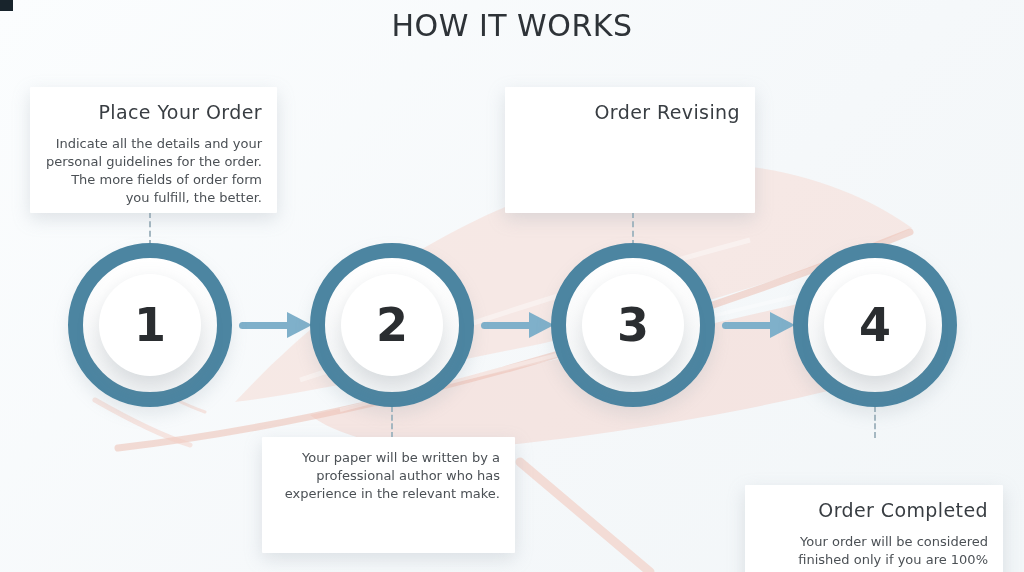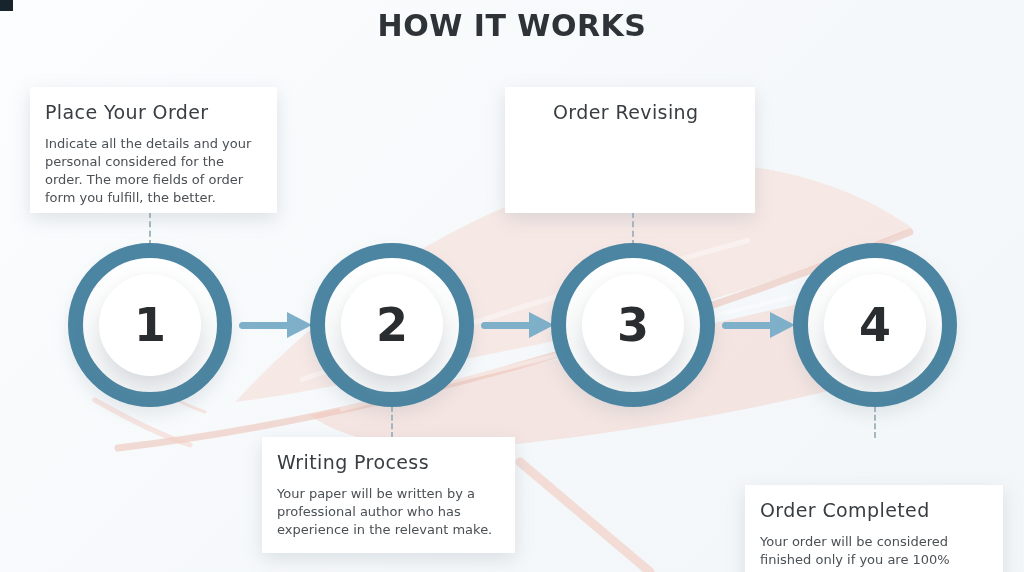--- a/index.html
+++ b/index.html
@@ -9,30 +9,30 @@
     background:linear-gradient(135deg,#fbfdfe 0%,#f5f8fa 60%,#f2f6f8 100%);
     position:relative;
     color:#3a3f44;
   }
   .stage { position:absolute; inset:0; width:1024px; height:572px; }
 
   .corner-mark { position:absolute; left:0; top:0; width:13px; height:11px; background:#18242c; z-index:5; }
 
   .page-title {
     position:absolute; top:8px; left:0; width:1024px;
-    text-align:center; font-size:30px; font-weight:700;
+    text-align:center; font-size:30px; font-weight:400;
     letter-spacing:0.5px; color:var(--title,#2e3338); z-index:3;
   }
 
   .watermark { position:absolute; left:0; top:0; z-index:0; pointer-events:none; }
 
   .card {
     position:absolute; background:var(--card,#ffffff);
     box-shadow:0 6px 18px rgba(150,162,172,0.28);
-    padding:12px 15px 14px 15px; z-index:2; border-radius:1px;
+    padding:12px 15px 14px 15px; z-index:2; border-radius:1px;text-align:right;
   }
   .card h3 {
     font-size:19px; font-weight:500; color:var(--heading,#383d42);
     letter-spacing:0.4px; margin-bottom:10px; line-height:26px;
   }
   .card p {
     font-size:13px; line-height:18px; color:var(--body_text,#4b5055);
   }
   .card-1 { left:30px;  top:87px;  width:247px; height:126px; }
   .card-3 { left:505px; top:87px;  width:250px; height:126px;padding-left:48px; }
@@ -97,29 +97,28 @@
     <path d="M 95 400 C 130 420 160 435 190 445" stroke="#f3cdc3" stroke-width="5" fill="none" opacity="0.5" stroke-linecap="round"></path>
     <path d="M 140 380 C 165 395 185 405 205 412" stroke="#f3cdc3" stroke-width="3" fill="none" opacity="0.5" stroke-linecap="round"></path>
   </svg>
 
   <div class="corner-mark"></div>
 
   <h1 class="page-title">HOW IT WORKS</h1>
 
   <div class="card card-1">
     <h3>Place Your Order</h3>
-    <p>Indicate all the details and your personal considered for the order. The more fields of order form you fulfill, the better.</p>
+    <p>Indicate all the details and your personal guidelines for the order. The more fields of order form you fulfill, the better.</p>
   </div>
 
   <div class="card card-3">
     <h3>Order Revising</h3>
   </div>
 
   <div class="card card-2">
-    <h3>Writing Process</h3>
     <p>Your paper will be written by a professional author who has experience in the relevant make.</p>
   </div>
 
   <div class="card card-4">
     <h3>Order Completed</h3>
     <p>Your order will be considered finished only if you are 100% satisfied with the results.</p>
   </div>
 
   <div class="connector conn-1"></div>
   <div class="connector conn-3"></div>

